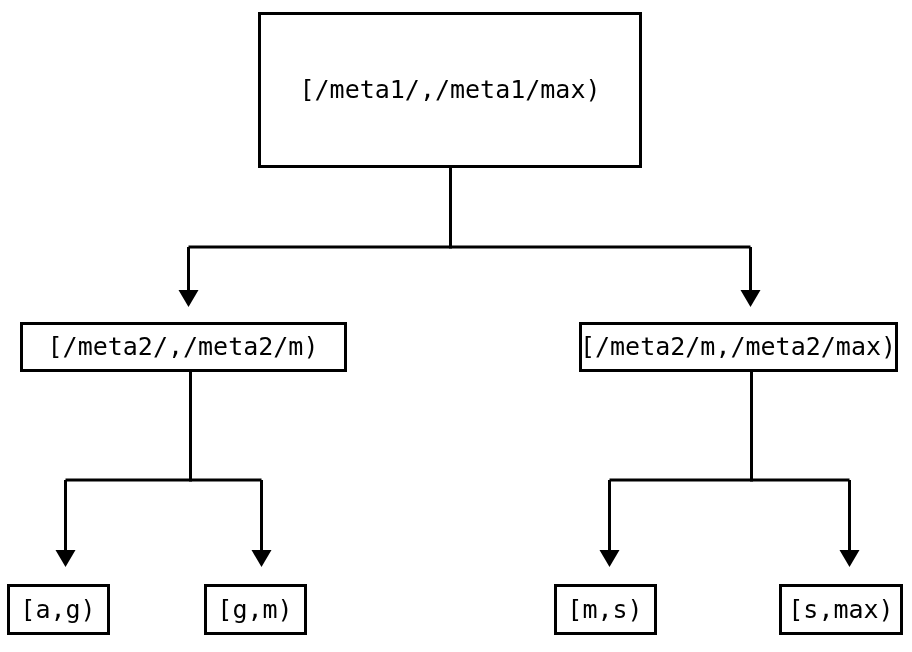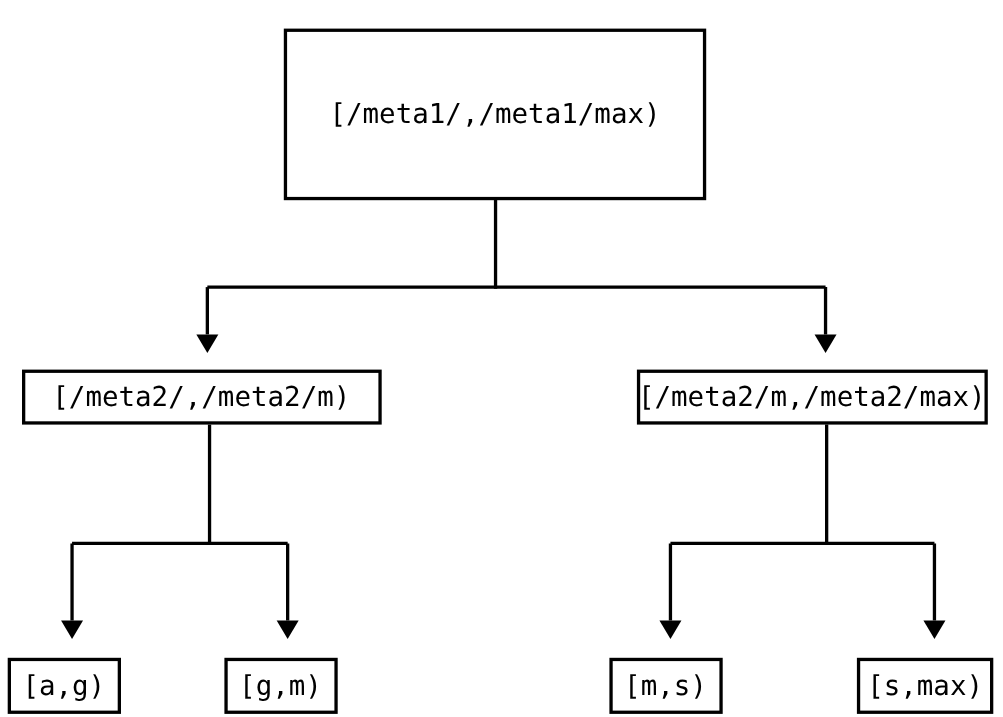--- a/index.html
+++ b/index.html
@@ -11,21 +11,20 @@
     width: 912px;
     height: 652px;
     font-family: "DejaVu Sans Mono", monospace;
     overflow: hidden;
   }
   #diagram-root {
     position: relative;
     width: 912px;
     height: 512px;
     background: #ffffff;
-    margin-top: 14px;
   }
   svg#tree-svg {
     position: absolute;
     left: 0;
     top: 0;
     width: 912px;
     height: 652px;
     display: block;
   }
   .node-rect {

